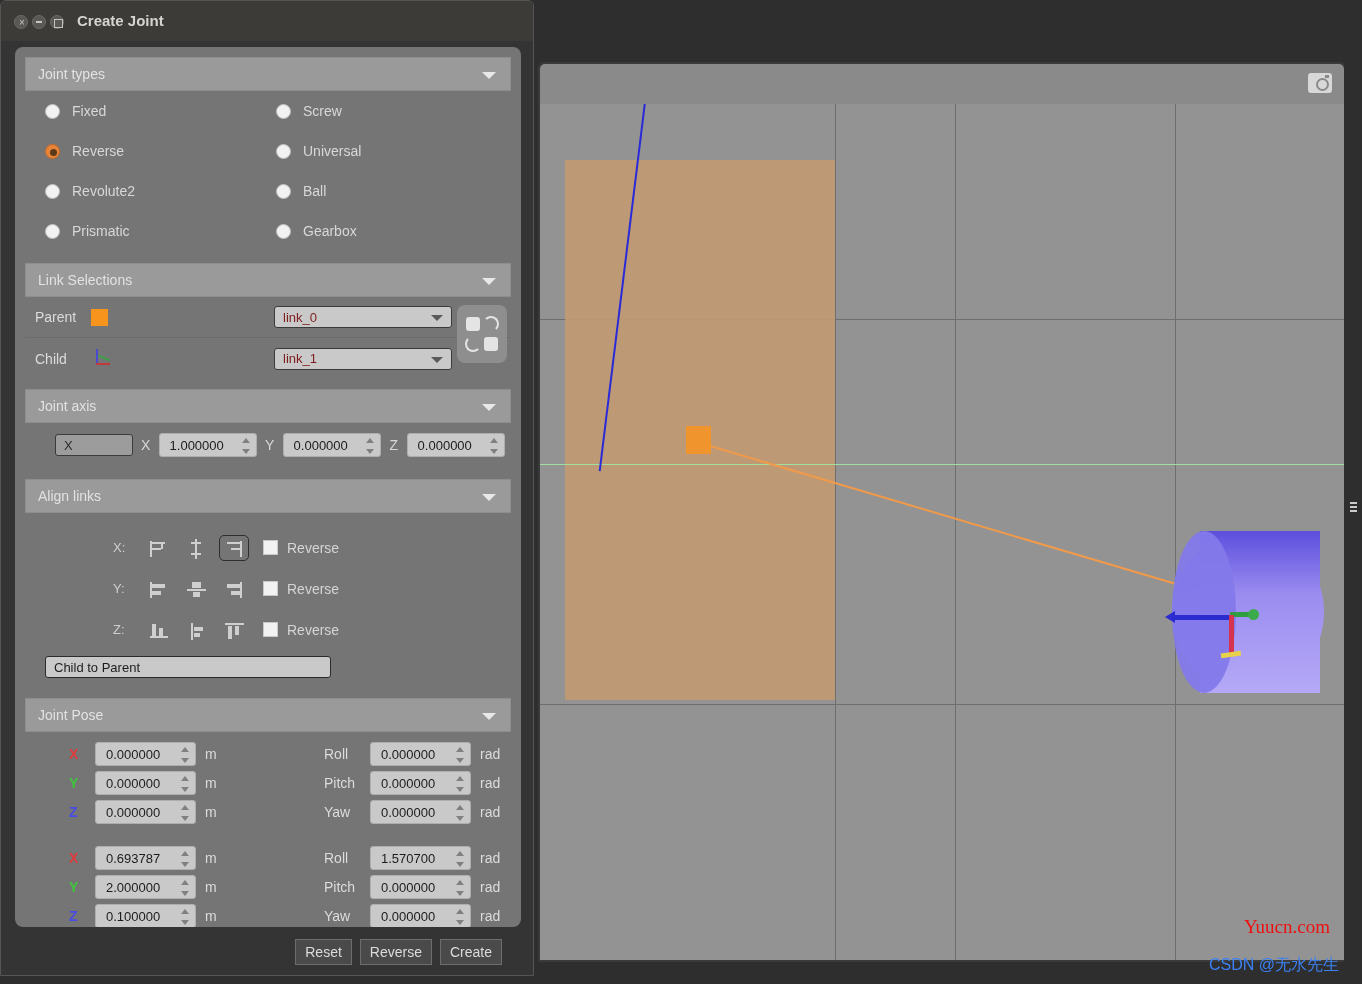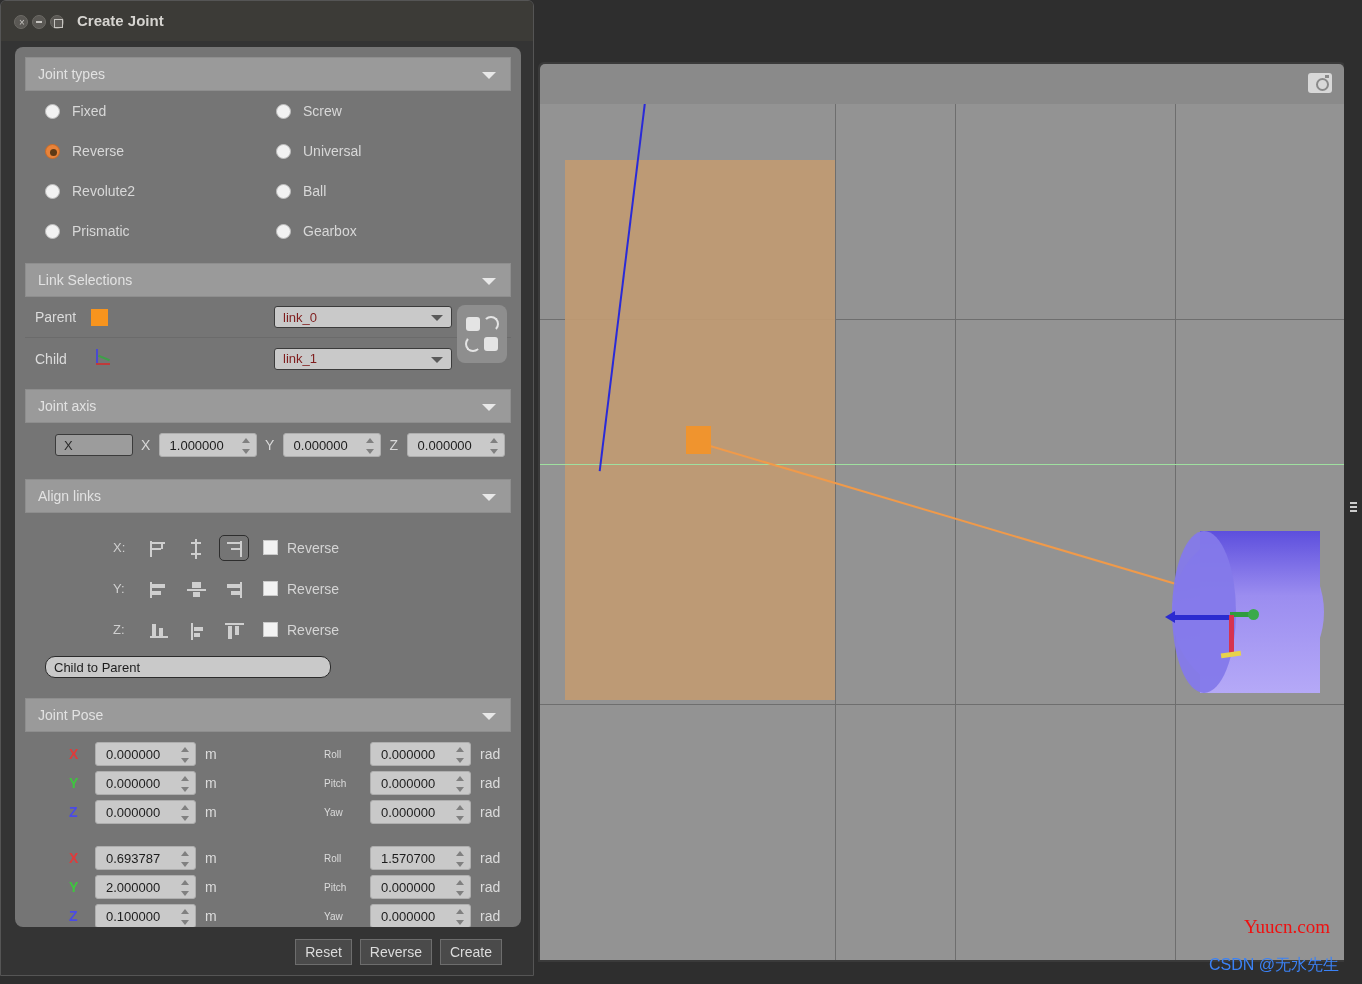--- a/index.html
+++ b/index.html
@@ -418,41 +418,41 @@
     margin-left: 6px; margin-right: 9px;
     flex: none;
   }
   .reverse-label { color: #d5d5d5; font-size: 14px; }
 
   #child-to-parent-combo {
     margin: 6px 10px 0 14px;
     width: 286px; height: 22px;
     background: #c9c9c9;
     border: 1px solid #2b2b2b;
-    border-radius: 10px;
+    border-radius: 3px;
     color: #1c1c1c; font-size: 13px;
     display: flex; align-items: center;
     padding-left: 8px;
     position: relative;
   }
 
   
   .pose-grid {
     display: grid;
     grid-template-columns: 26px 101px 34px 1fr 46px 101px 40px;
     align-items: center;
     row-gap: 5px;
     padding: 10px 0 12px 44px;
   }
   .pose-axis { font-size: 14px; font-weight: bold; }
   .pose-axis.x { color: #e03b3b; }
   .pose-axis.y { color: #3ec63e; }
   .pose-axis.z { color: #4a4ae8; }
   .pose-unit { color: #dcdcdc; font-size: 14px; padding-left: 9px; }
-  .pose-rot-label { color: #dcdcdc; font-size: 10px; }
+  .pose-rot-label { color: #dcdcdc; font-size: 14px; }
 
   
   #footer {
     position: absolute;
     left: 0; bottom: 10px;
     width: 534px;
     display: flex;
     justify-content: flex-end;
     gap: 8px;
     padding-right: 33px;

